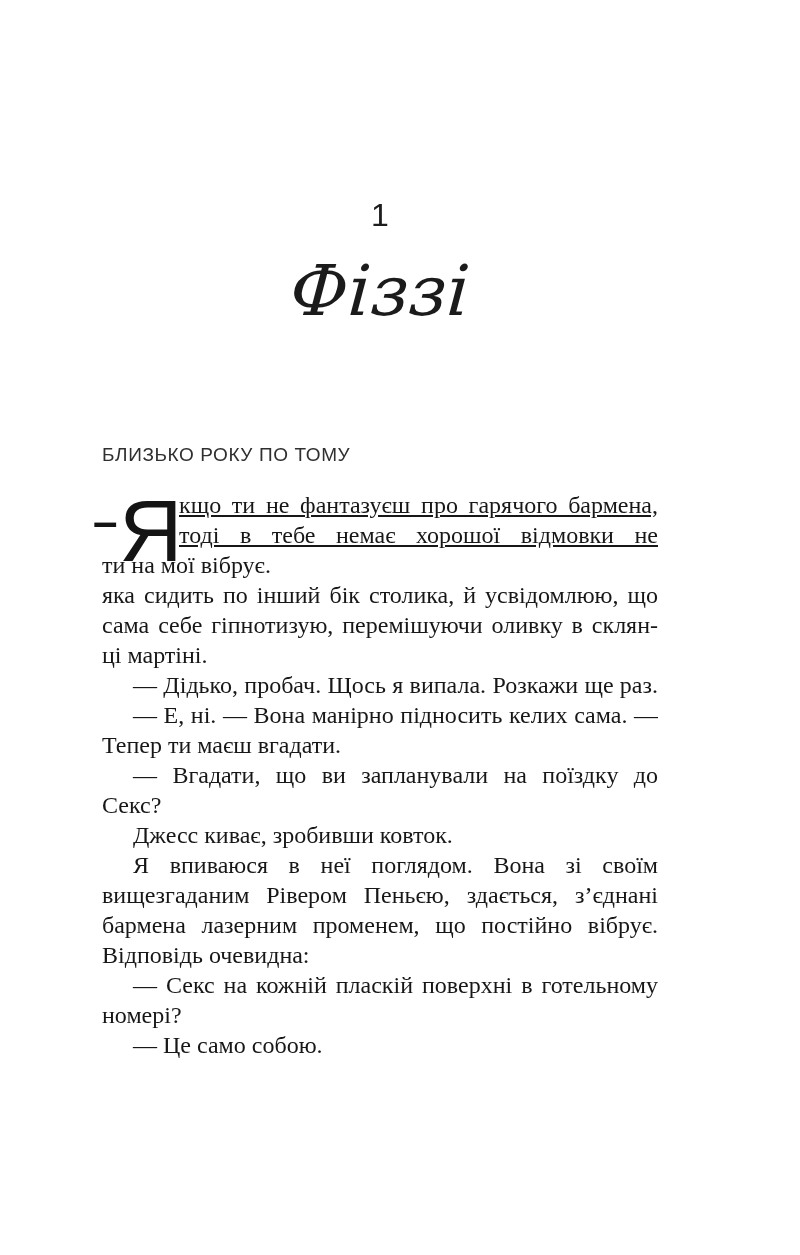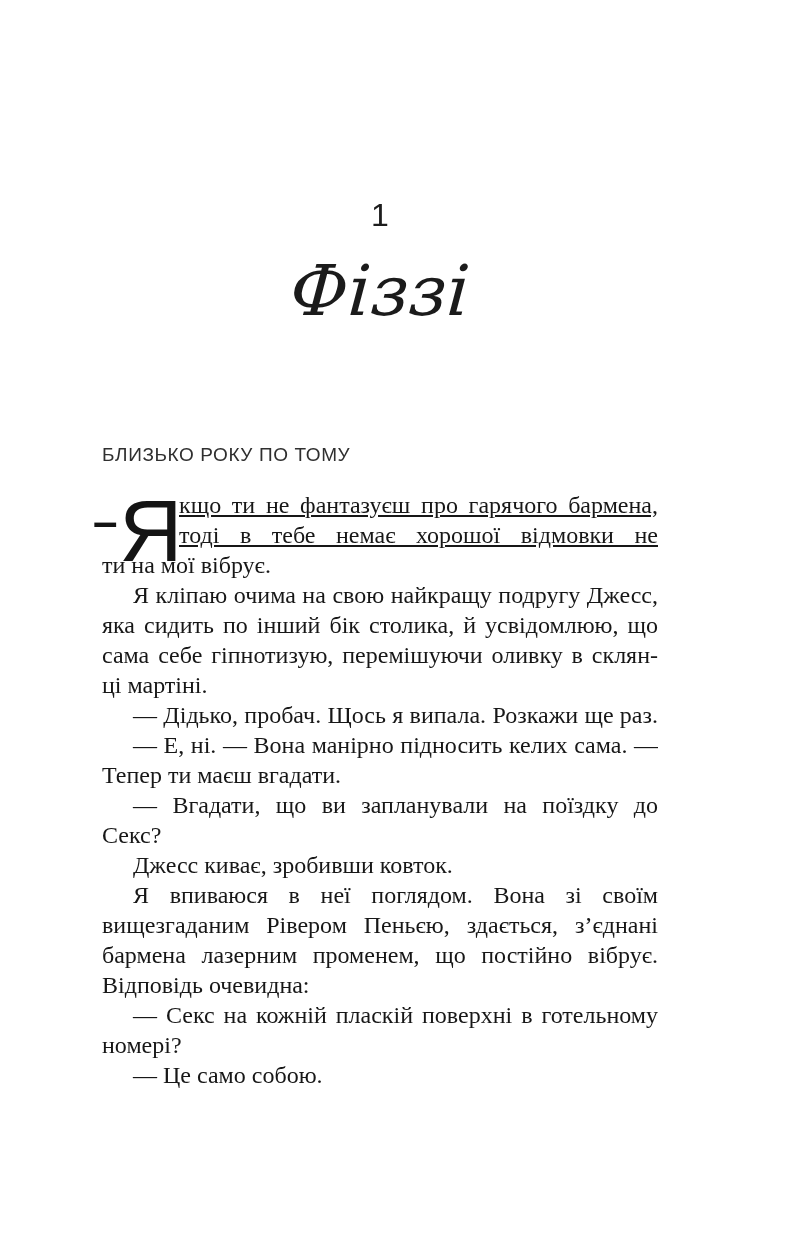--- a/index.html
+++ b/index.html
@@ -87,21 +87,20 @@
 
   <div id="kicker">БЛИЗЬКО РОКУ ПО ТОМУ</div>
 
   <div id="text-column">
     <span id="dialogue-dash">–</span>
     <span id="dropcap">Я</span>
 
   <div class="line fill wrap">кщо ти не фантазуєш про гарячого бармена,</div>
       <div class="line fill wrap">тоді в тебе немає хорошої відмовки не реагува-</div>
       <div class="line">ти на мої вібрує.</div>
-      <div class="line fill indent">Я кліпаю очима на свою найкращу подругу Джесс,</div>
       <div class="line fill">яка сидить по інший бік столика, й усвідомлюю, що</div>
       <div class="line fill">сама себе гіпнотизую, перемішуючи оливку в склян-</div>
       <div class="line">ці мартіні.</div>
       <div class="line fill indent">— Дідько, пробач. Щось я випала. Розкажи ще раз.</div>
       <div class="line fill indent">— Е, ні. — Вона манірно підносить келих сама. —</div>
       <div class="line">Тепер ти маєш вгадати.</div>
       <div class="line fill indent">— Вгадати, що ви запланували на поїздку до Коста-</div>
       <div class="line">Секс?</div>
       <div class="line indent">Джесс киває, зробивши ковток.</div>
       <div class="line fill indent">Я впиваюся в неї поглядом. Вона зі своїм чоловіком,</div>

